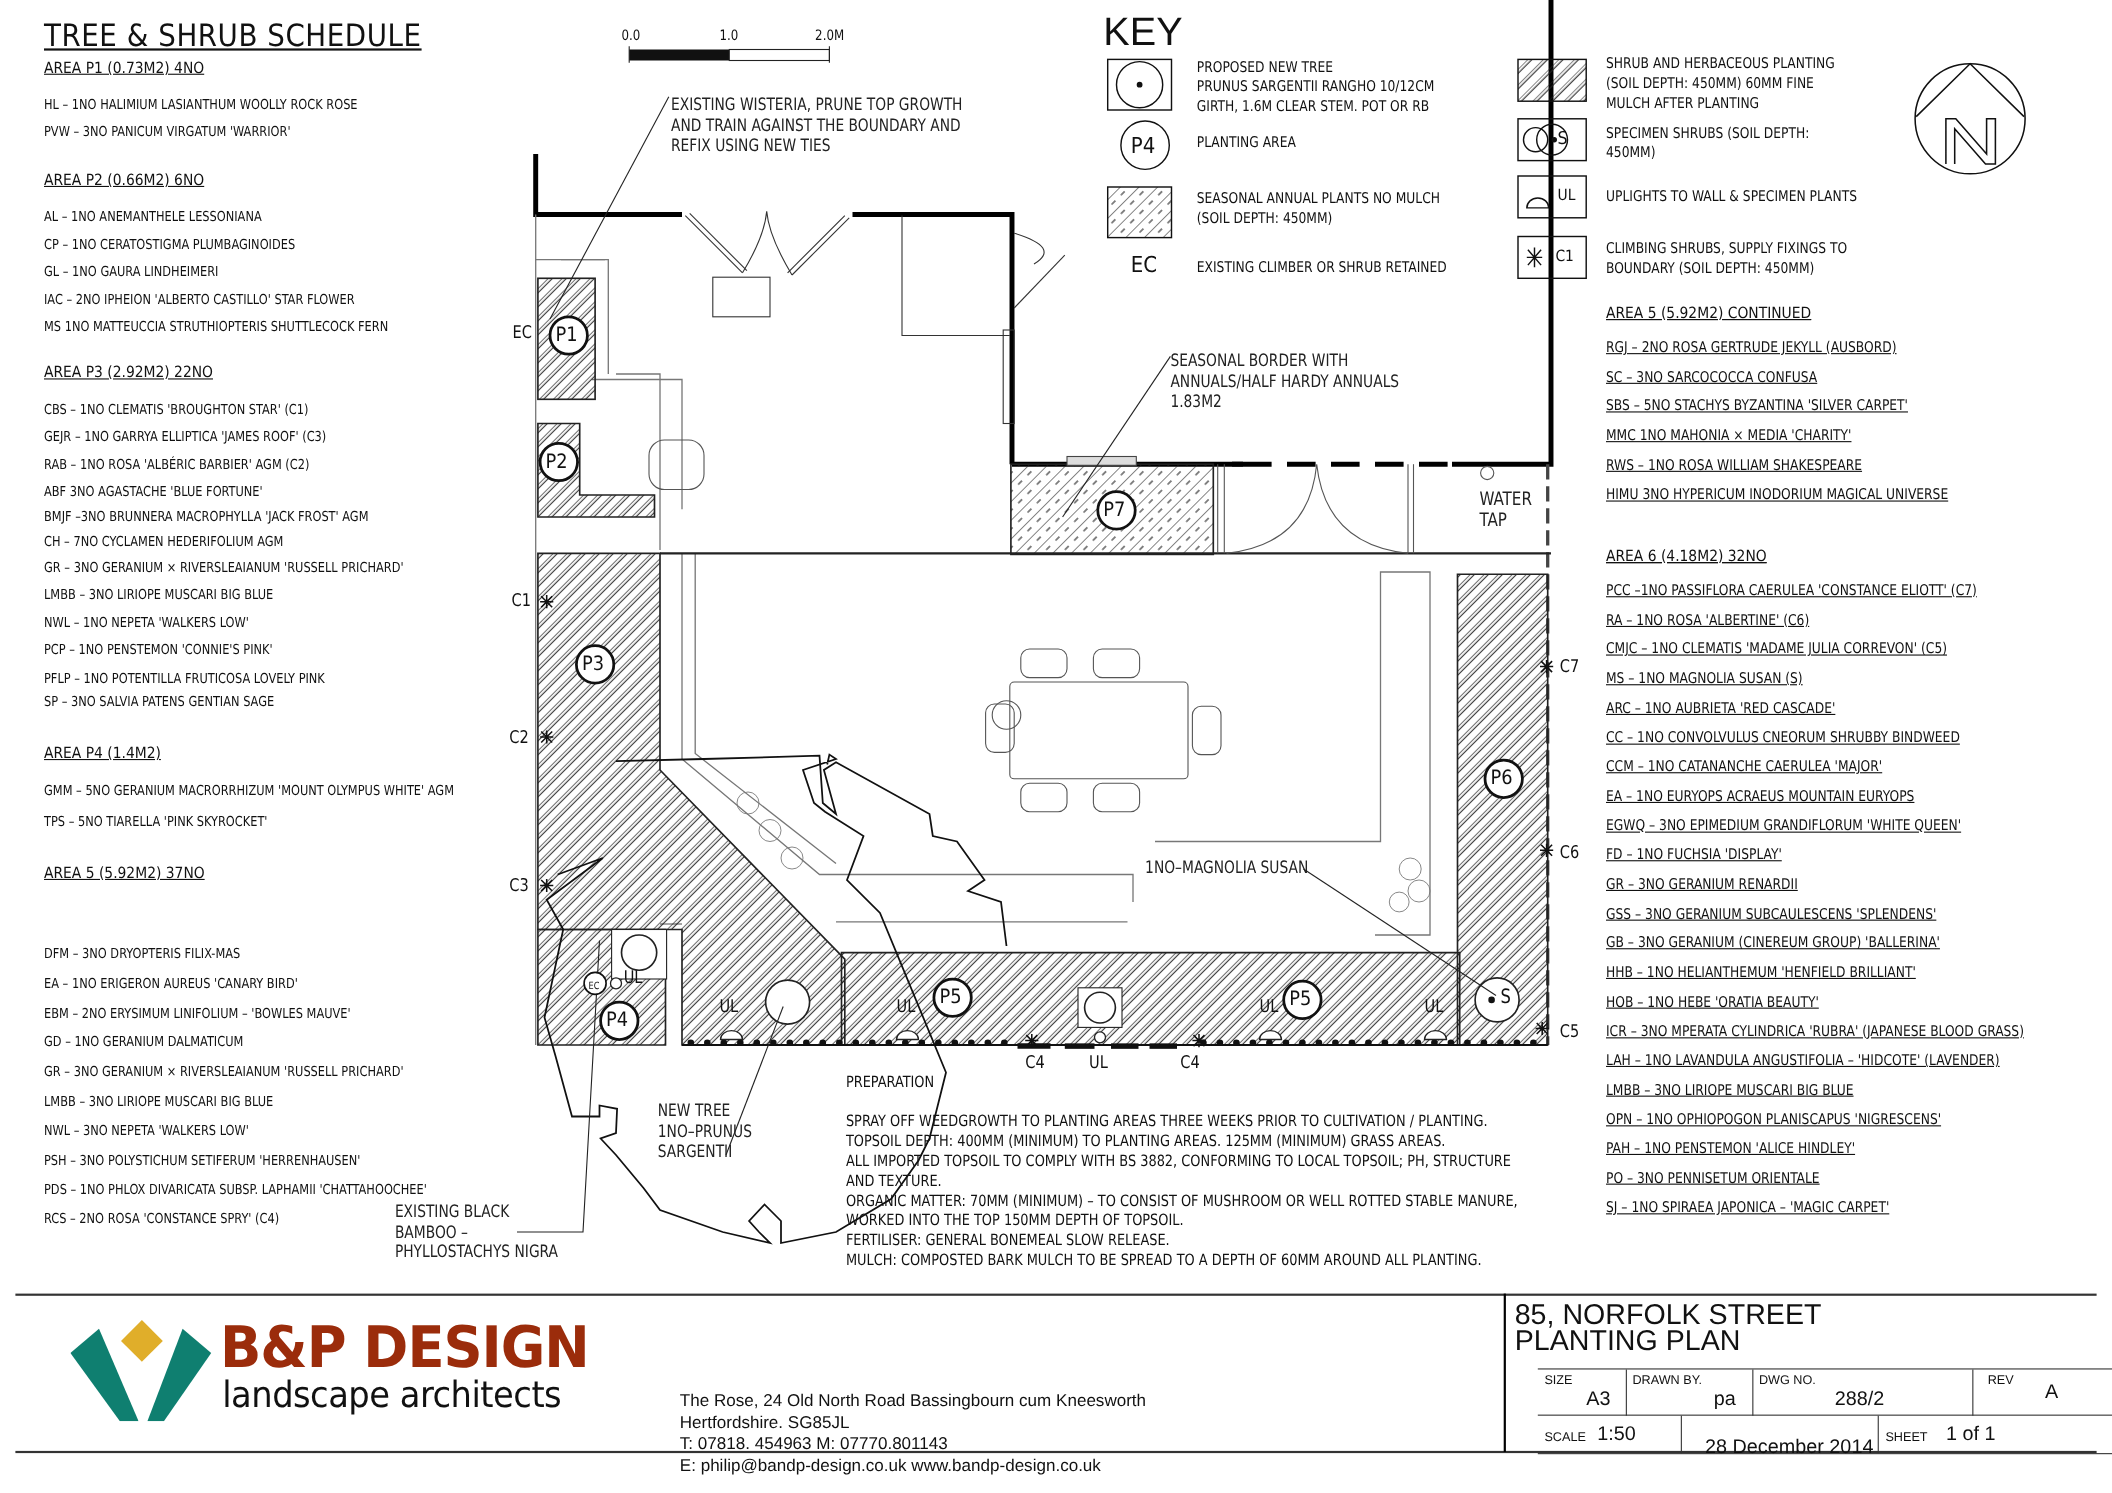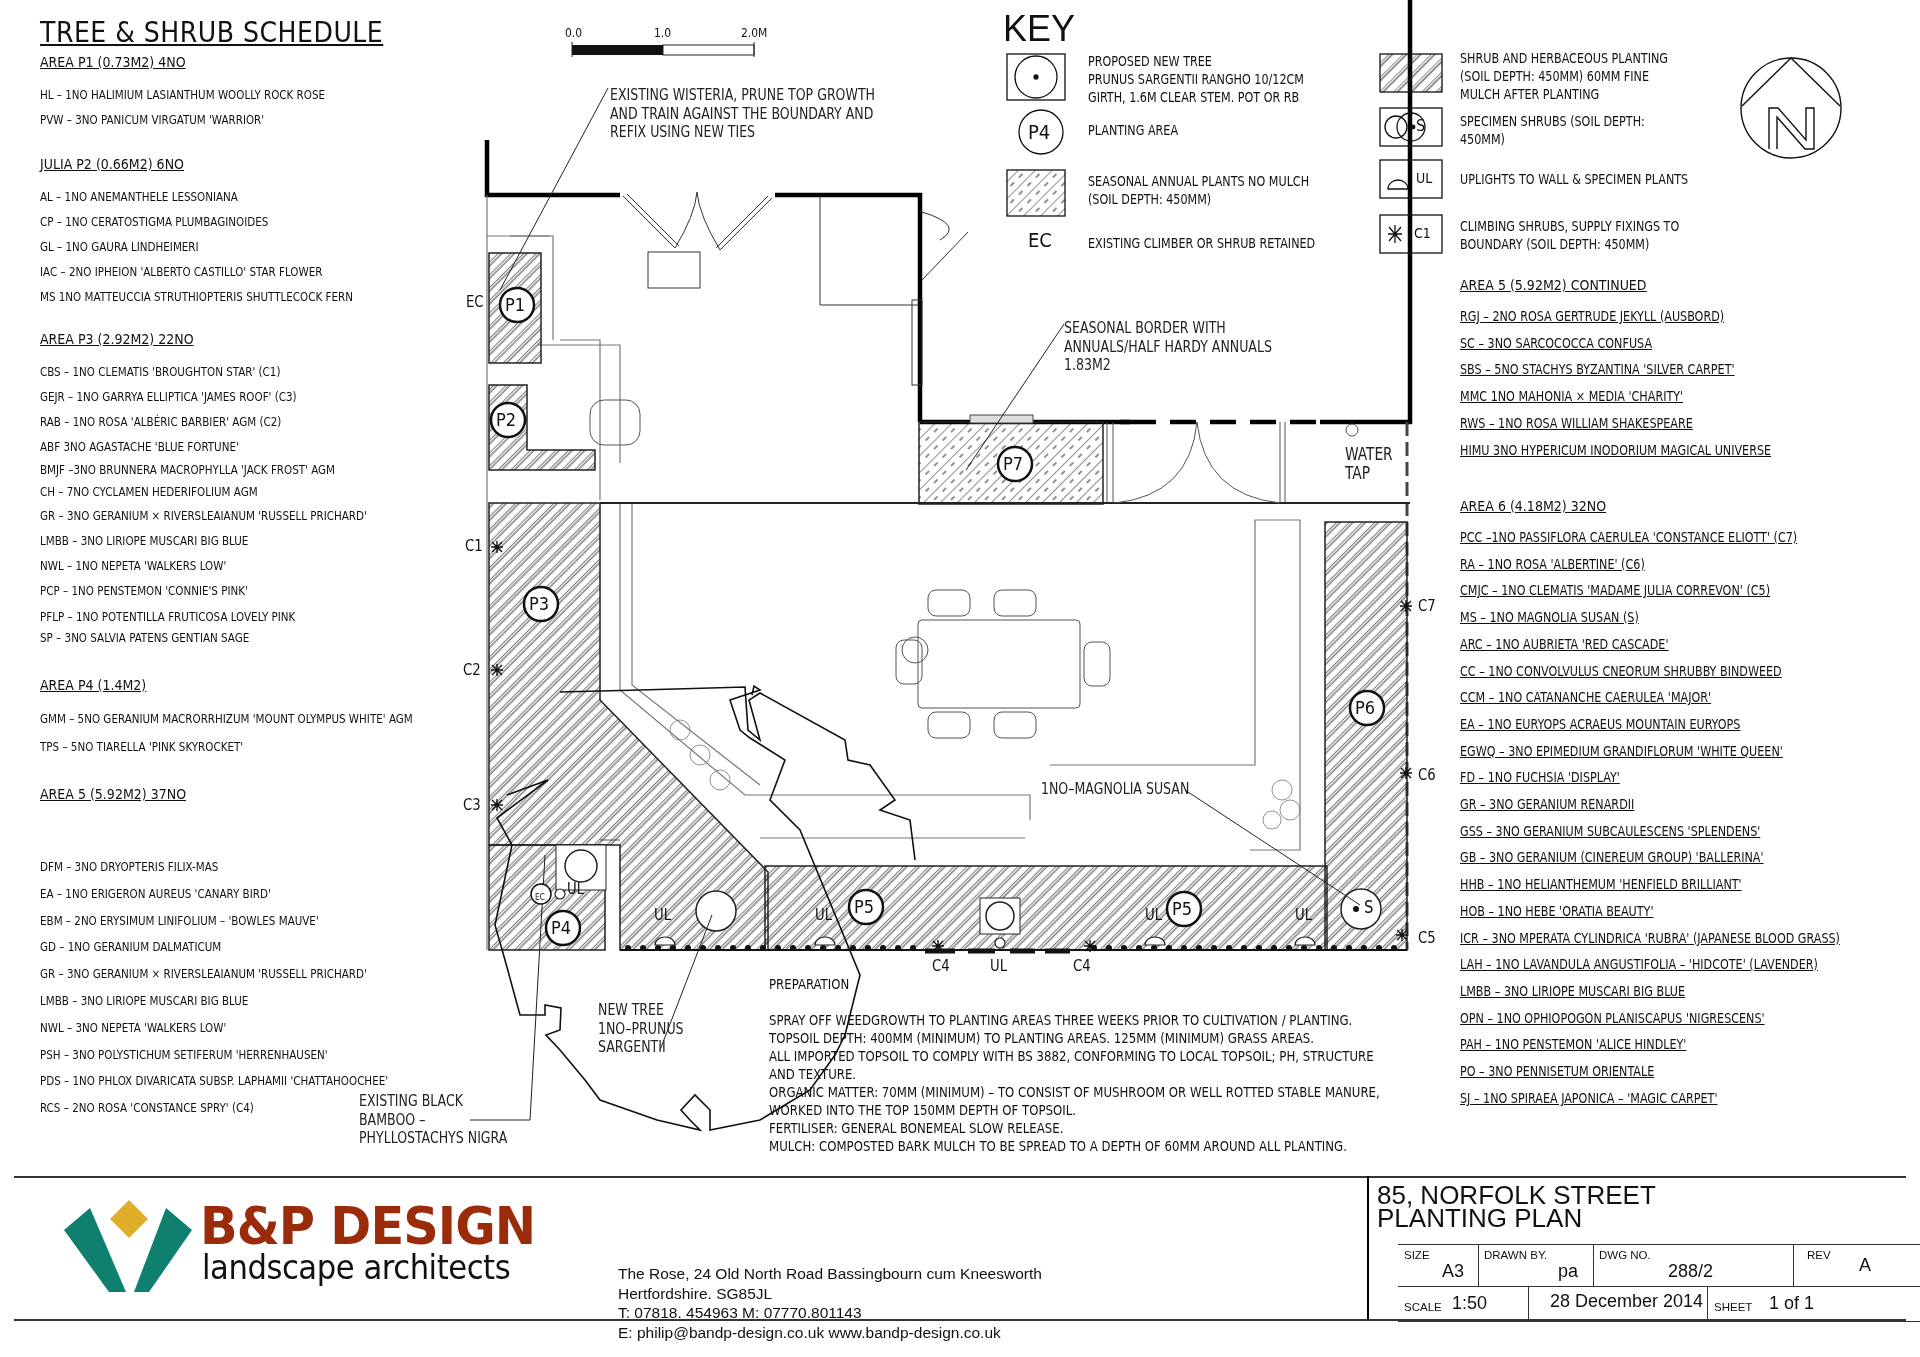--- a/index.html
+++ b/index.html
@@ -273,21 +273,21 @@
 
 <div class="sched-title cad">TREE &amp; SHRUB SCHEDULE</div>
 
 <div class="group cad" style="top:54px">
   <div class="group-h">AREA P1 (0.73M2) 4NO</div>
   <div class="item">HL – 1NO HALIMIUM LASIANTHUM WOOLLY ROCK ROSE</div>
   <div class="item">PVW – 3NO PANICUM VIRGATUM 'WARRIOR'</div>
 </div>
 
 <div class="group cad" style="top:156px">
-  <div class="group-h">JULIA P2 (0.66M2) 6NO</div>
+  <div class="group-h">AREA P2 (0.66M2) 6NO</div>
   <div class="item">AL – 1NO ANEMANTHELE LESSONIANA</div>
   <div class="item">CP – 1NO CERATOSTIGMA PLUMBAGINOIDES</div>
   <div class="item">GL – 1NO GAURA LINDHEIMERI</div>
   <div class="item">IAC – 2NO IPHEION 'ALBERTO CASTILLO' STAR FLOWER</div>
   <div class="item">MS    1NO MATTEUCCIA STRUTHIOPTERIS SHUTTLECOCK FERN</div>
 </div>
 
 <div class="group cad" style="top:331px">
   <div class="group-h">AREA P3 (2.92M2) 22NO</div>
   <div class="item">CBS – 1NO CLEMATIS 'BROUGHTON STAR' (C1)</div>
@@ -498,18 +498,18 @@
     <div class="tb-cap" style="left:201px;top:4px">DWG NO.</div>
     <div class="tb-val" style="left:270px;top:16px">288/2</div>
     <div class="tb-cell" style="left:395px"></div>
     <div class="tb-cap" style="left:409px;top:4px">REV</div>
     <div class="tb-val" style="left:461px;top:10px">A</div>
   </div>
   <div class="tb-row" style="top:110px;height:34px;border-bottom:1.5px solid #333">
     <div class="tb-cap" style="left:6px;top:14px">SCALE</div>
     <div class="tb-val" style="left:54px;top:6px">1:50</div>
     <div class="tb-cell" style="left:130px"></div>
-    <div class="tb-val" style="left:152px;top:4px">28 December 2014</div>
+    <div class="tb-val" style="left:152px;top:18px">28 December 2014</div>
     <div class="tb-cell" style="left:309px"></div>
     <div class="tb-cap" style="left:316px;top:14px">SHEET</div>
     <div class="tb-val" style="left:371px;top:6px">1 of 1</div>
   </div>
 </div>
 
 </body></html>

